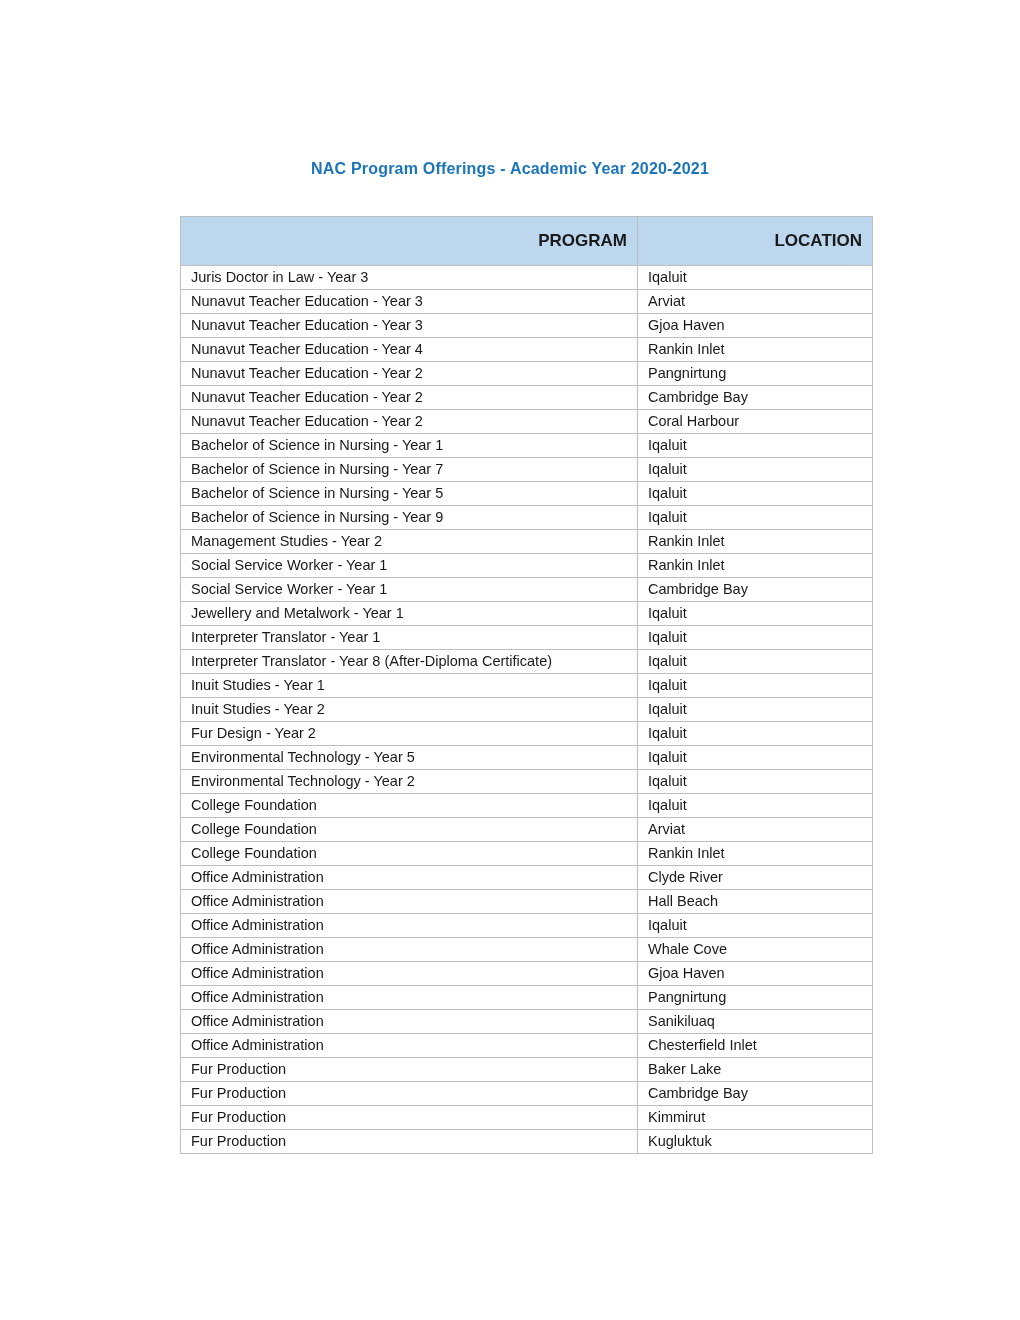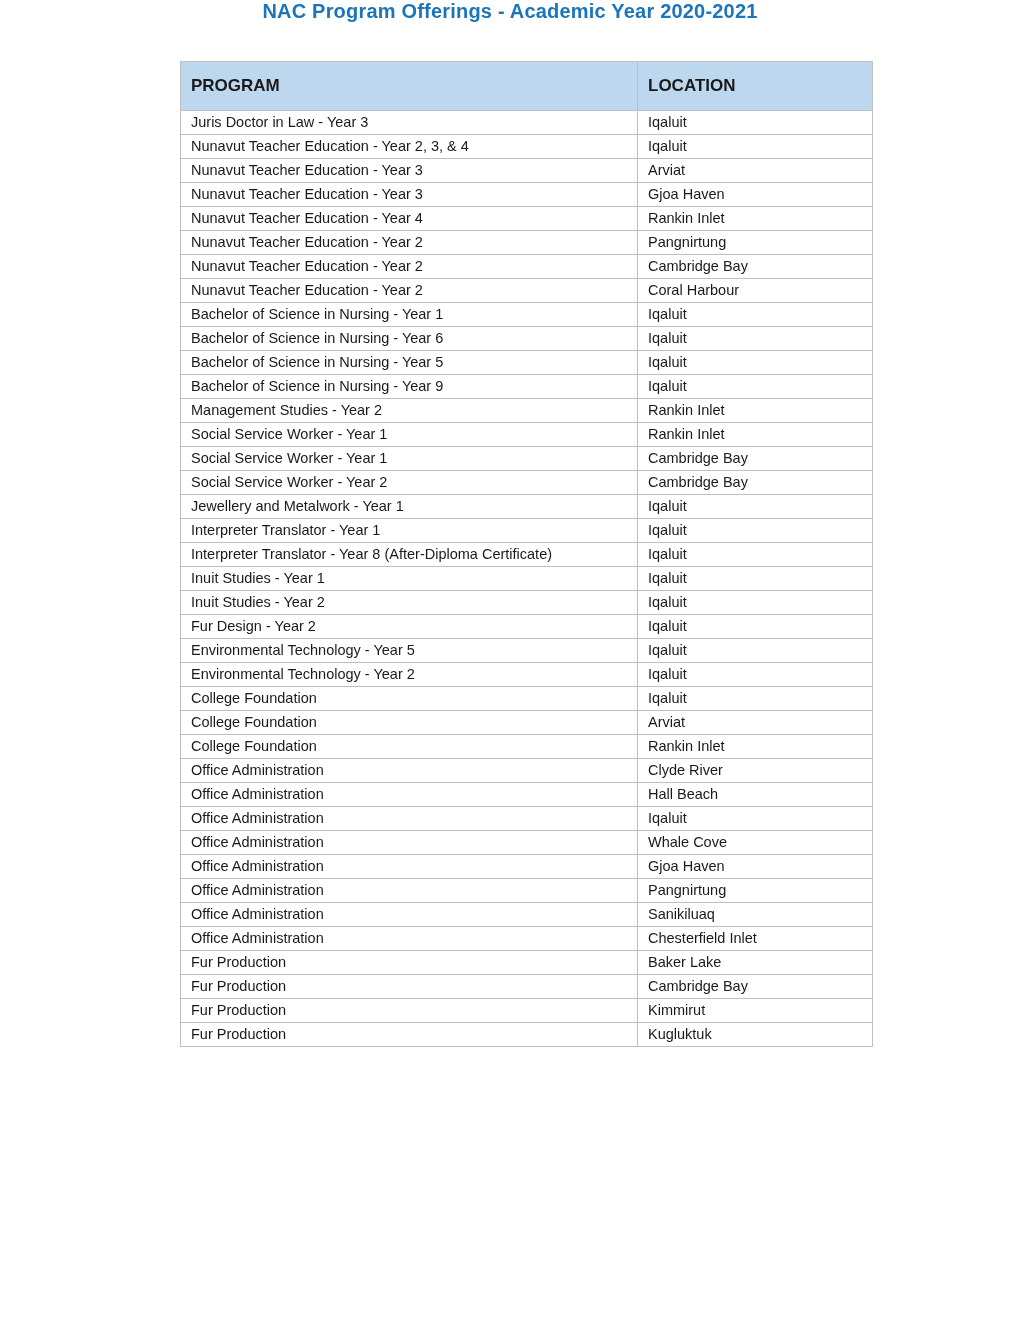--- a/index.html
+++ b/index.html
@@ -13,38 +13,39 @@
   }
   .page {
     position: relative;
     width: 1020px;
     height: 1320px;
     background: #ffffff;
     overflow: hidden;
   }
   .doc-title {
     margin: 0;
+    padding-top: 160px;
     text-align: center;
-    font-size: 20px;
+    font-size: 16px;
     font-weight: bold;
     color: var(--title-color, #1b75bb);
     letter-spacing: 0.2px;
   }
   .doc-table {
     margin: 38px 0 0 180px;
     width: 692px;
     border-collapse: collapse;
     table-layout: fixed;
   }
   .doc-table col.col-program { width: 457px; }
   .doc-table col.col-location { width: 235px; }
   .doc-table th {
     background: var(--header-bg, #bdd7ee);
     border: 1px solid var(--border-color, #bfbfbf);
-    text-align: left;
+    text-align: right;
     vertical-align: middle;
     font-size: 17px;
     font-weight: bold;
     color: #1a1a1a;
     padding: 14px 10px;
   }
   .doc-table td {
     border: 1px solid var(--border-color, #bfbfbf);
     font-size: 14.5px;
     line-height: 16px;
@@ -72,24 +73,20 @@
         <th>PROGRAM</th>
         <th>LOCATION</th>
       </tr>
     </thead>
     <tbody id="table-body">
         <tr>
           <td>Juris Doctor in Law - Year 3</td>
           <td>Iqaluit</td>
         </tr>
         <tr>
-          <td>Nunavut Teacher Education - Year 2, 3, &amp; 4</td>
-          <td>Iqaluit</td>
-        </tr>
-        <tr>
           <td>Nunavut Teacher Education - Year 3</td>
           <td>Arviat</td>
         </tr>
         <tr>
           <td>Nunavut Teacher Education - Year 3</td>
           <td>Gjoa Haven</td>
         </tr>
         <tr>
           <td>Nunavut Teacher Education - Year 4</td>
           <td>Rankin Inlet</td>
@@ -104,21 +101,21 @@
         </tr>
         <tr>
           <td>Nunavut Teacher Education - Year 2</td>
           <td>Coral Harbour</td>
         </tr>
         <tr>
           <td>Bachelor of Science in Nursing - Year 1</td>
           <td>Iqaluit</td>
         </tr>
         <tr>
-          <td>Bachelor of Science in Nursing - Year 6</td>
+          <td>Bachelor of Science in Nursing - Year 7</td>
           <td>Iqaluit</td>
         </tr>
         <tr>
           <td>Bachelor of Science in Nursing - Year 5</td>
           <td>Iqaluit</td>
         </tr>
         <tr>
           <td>Bachelor of Science in Nursing - Year 9</td>
           <td>Iqaluit</td>
         </tr>
@@ -128,24 +125,20 @@
         </tr>
         <tr>
           <td>Social Service Worker - Year 1</td>
           <td>Rankin Inlet</td>
         </tr>
         <tr>
           <td>Social Service Worker - Year 1</td>
           <td>Cambridge Bay</td>
         </tr>
         <tr>
-          <td>Social Service Worker - Year 2</td>
-          <td>Cambridge Bay</td>
-        </tr>
-        <tr>
           <td>Jewellery and Metalwork - Year 1</td>
           <td>Iqaluit</td>
         </tr>
         <tr>
           <td>Interpreter Translator - Year 1</td>
           <td>Iqaluit</td>
         </tr>
         <tr>
           <td>Interpreter Translator - Year 8 (After-Diploma Certificate)</td>
           <td>Iqaluit</td>

